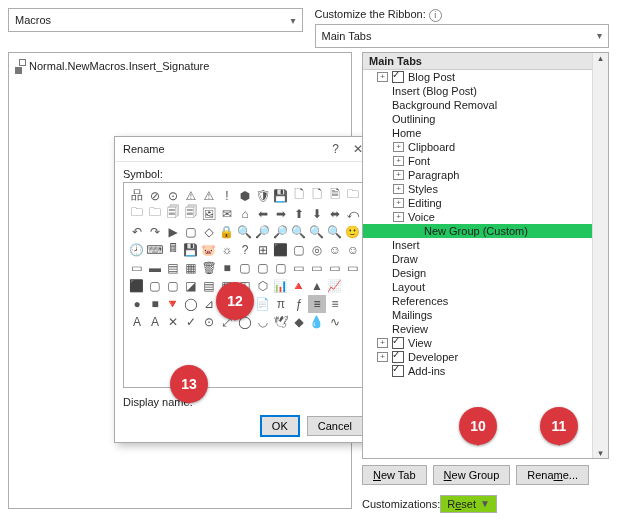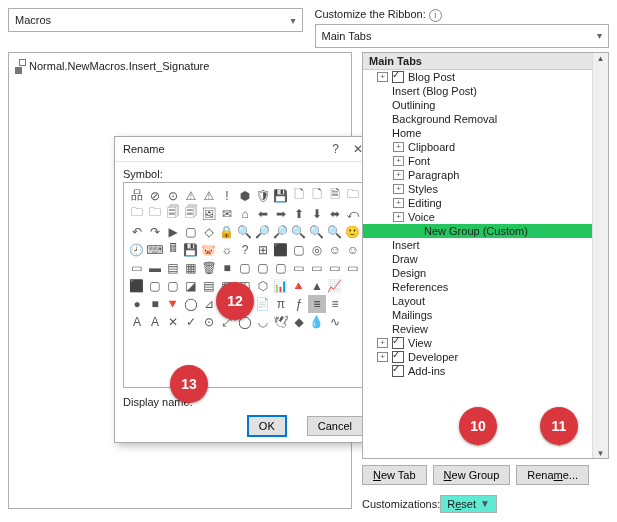--- a/index.html
+++ b/index.html
@@ -19,39 +19,39 @@
 .row{display:flex;align-items:center;padding:1px 4px;gap:4px;white-space:nowrap}
 .row.sel{background:#22c55e}
 .rowind{display:inline-block}
 .sq{display:inline-block;width:9px;text-align:center;border:1px solid #888;font-size:8px;line-height:8px;color:#555;background:#fff}
 .cb{display:inline-block;width:10px;height:10px;border:1px solid #555;position:relative;background:#fff}
 .cb.chk::after{content:"✓";position:absolute;left:-1px;top:-3px;font-size:10px;color:#333}
 .btn{background:#e1e1e1;border:1px solid #adadad;padding:3px 10px;font-family:inherit;font-size:11px;cursor:pointer}
 .btn.def{border:1px solid #0078d7;outline:1px solid #0078d7}
 .btnrow{display:flex;gap:6px;margin-top:6px}
 .cust{display:flex;align-items:center;margin-top:10px}
-.resetb{display:flex;align-items:center;gap:4px;background:#5eead4;border:1px solid #adadad;padding:2px 6px}
+.resetb{display:flex;align-items:center;gap:4px;background:#84cc16;border:1px solid #adadad;padding:2px 6px}
 .macrow{display:flex;align-items:center;padding:6px}
 .treeico{display:inline-block;width:14px;height:14px;position:relative}
 .treeico::before,.treeico::after{content:"";position:absolute;border:1px solid #777;background:#fff}
 .treeico::before{width:5px;height:5px;left:4px;top:0}
 .treeico::after{width:5px;height:5px;left:0;top:8px;box-shadow:8px 0 0 #fff,8px 0 0 0 #777 inset}
 .info{display:inline-flex;width:11px;height:11px;border:1px solid #888;border-radius:50%;align-items:center;justify-content:center;font-size:9px;color:#666}
 
 
 .dlg{position:absolute;left:106px;top:84px;width:256px;background:#fff;border:1px solid #aaa;box-shadow:3px 3px 8px rgba(0,0,0,.25)}
 .dlgti{display:flex;align-items:center;justify-content:space-between;padding:5px 8px;border-bottom:1px solid #e5e5e5}
 .dlgti .ctrls{display:flex;gap:14px;color:#555;font-size:12px}
 .dlgbody{padding:6px 8px}
 .symgrid{border:1px solid #adadad;padding:4px;display:grid;grid-template-columns:repeat(13,16px);grid-auto-rows:16px;gap:2px;height:196px;overflow:hidden}
 .sym{width:16px;height:16px;display:flex;align-items:center;justify-content:center;font-size:12px;color:#555;border:1px solid transparent}
 .sym.hl{background:#bdbdbd;color:#333}
 .dn{display:flex;align-items:center;gap:6px;margin-top:8px}
 .dn input{flex:1;border:1px solid #adadad;padding:3px 4px;font-family:inherit;font-size:11px}
-.dlgbtns{display:flex;justify-content:flex-end;gap:21px;margin-top:8px}
+.dlgbtns{display:flex;justify-content:flex-end;gap:8px;margin-top:8px}
 
 
 .marker{position:absolute;width:38px;height:48px;pointer-events:none}
 .marker .pin{width:38px;height:38px;border-radius:50%;background:#d9363e;color:#fff;display:flex;align-items:center;justify-content:center;font-size:14px;font-weight:bold;position:relative;box-shadow:0 1px 3px rgba(0,0,0,.4)}
 .marker .pin::after{content:"";position:absolute;bottom:-9px;left:11px;border:8px solid transparent;border-top-color:#d9363e}
 .u{text-decoration:underline}
 </style>
 </head>
 <body>
 
@@ -218,26 +218,26 @@
             <span>Blog Post</span>
           </div>
           <div class="row">
             <span class="rowind" style="width: 6px;"></span>
             <span style="width: 11px; display: inline-block;"></span>
             <span>Insert (Blog Post)</span>
           </div>
           <div class="row">
             <span class="rowind" style="width: 6px;"></span>
             <span style="width: 11px; display: inline-block;"></span>
+            <span>Background Removal</span>
+          </div>
+          <div class="row">
+            <span class="rowind" style="width: 6px;"></span>
+            <span style="width: 11px; display: inline-block;"></span>
             <span>Outlining</span>
-          </div>
-          <div class="row">
-            <span class="rowind" style="width: 6px;"></span>
-            <span style="width: 11px; display: inline-block;"></span>
-            <span>Background Removal</span>
           </div>
           <div class="row">
             <span class="rowind" style="width: 6px;"></span>
             <span style="width: 11px; display: inline-block;"></span>
             <span>Home</span>
           </div>
           <div class="row">
             <span class="rowind" style="width: 22px;"></span>
             <span class="sq">+</span>
             <span>Clipboard</span>
@@ -283,26 +283,26 @@
             <span>Draw</span>
           </div>
           <div class="row">
             <span class="rowind" style="width: 6px;"></span>
             <span style="width: 11px; display: inline-block;"></span>
             <span>Design</span>
           </div>
           <div class="row">
             <span class="rowind" style="width: 6px;"></span>
             <span style="width: 11px; display: inline-block;"></span>
+            <span>Layout</span>
+          </div>
+          <div class="row">
+            <span class="rowind" style="width: 6px;"></span>
+            <span style="width: 11px; display: inline-block;"></span>
             <span>References</span>
-          </div>
-          <div class="row">
-            <span class="rowind" style="width: 6px;"></span>
-            <span style="width: 11px; display: inline-block;"></span>
-            <span>Layout</span>
           </div>
           <div class="row">
             <span class="rowind" style="width: 6px;"></span>
             <span style="width: 11px; display: inline-block;"></span>
             <span>Mailings</span>
           </div>
           <div class="row">
             <span class="rowind" style="width: 6px;"></span>
             <span style="width: 11px; display: inline-block;"></span>
             <span>Review</span>

